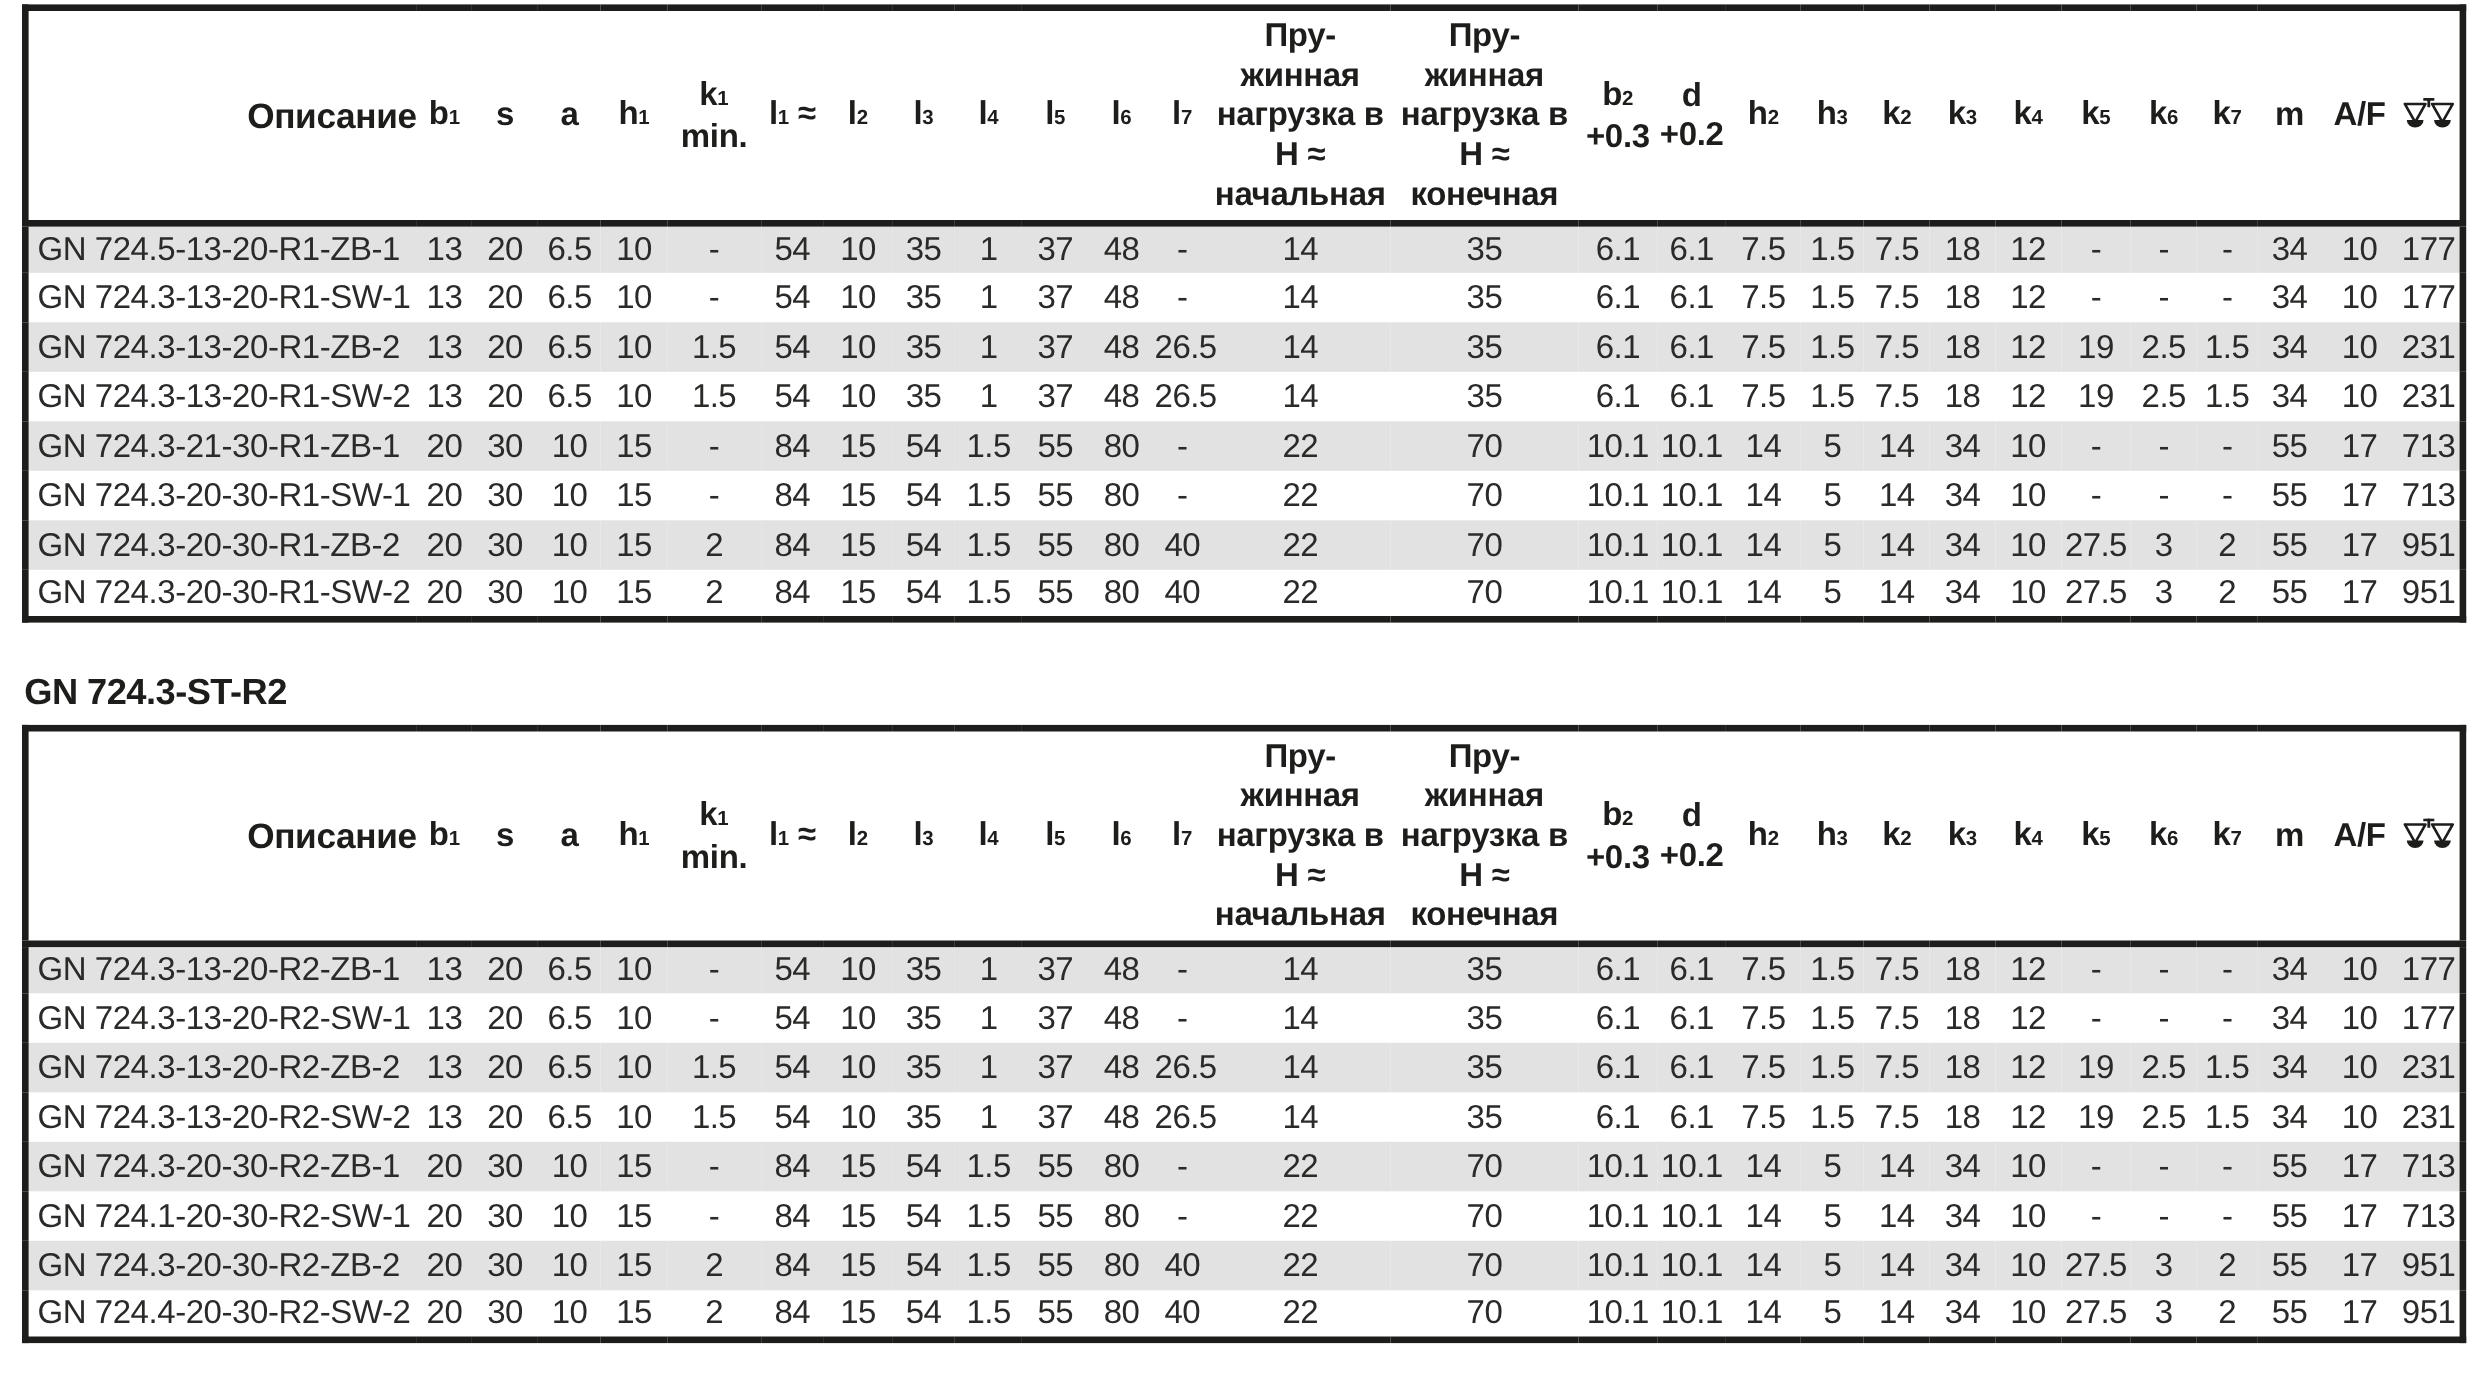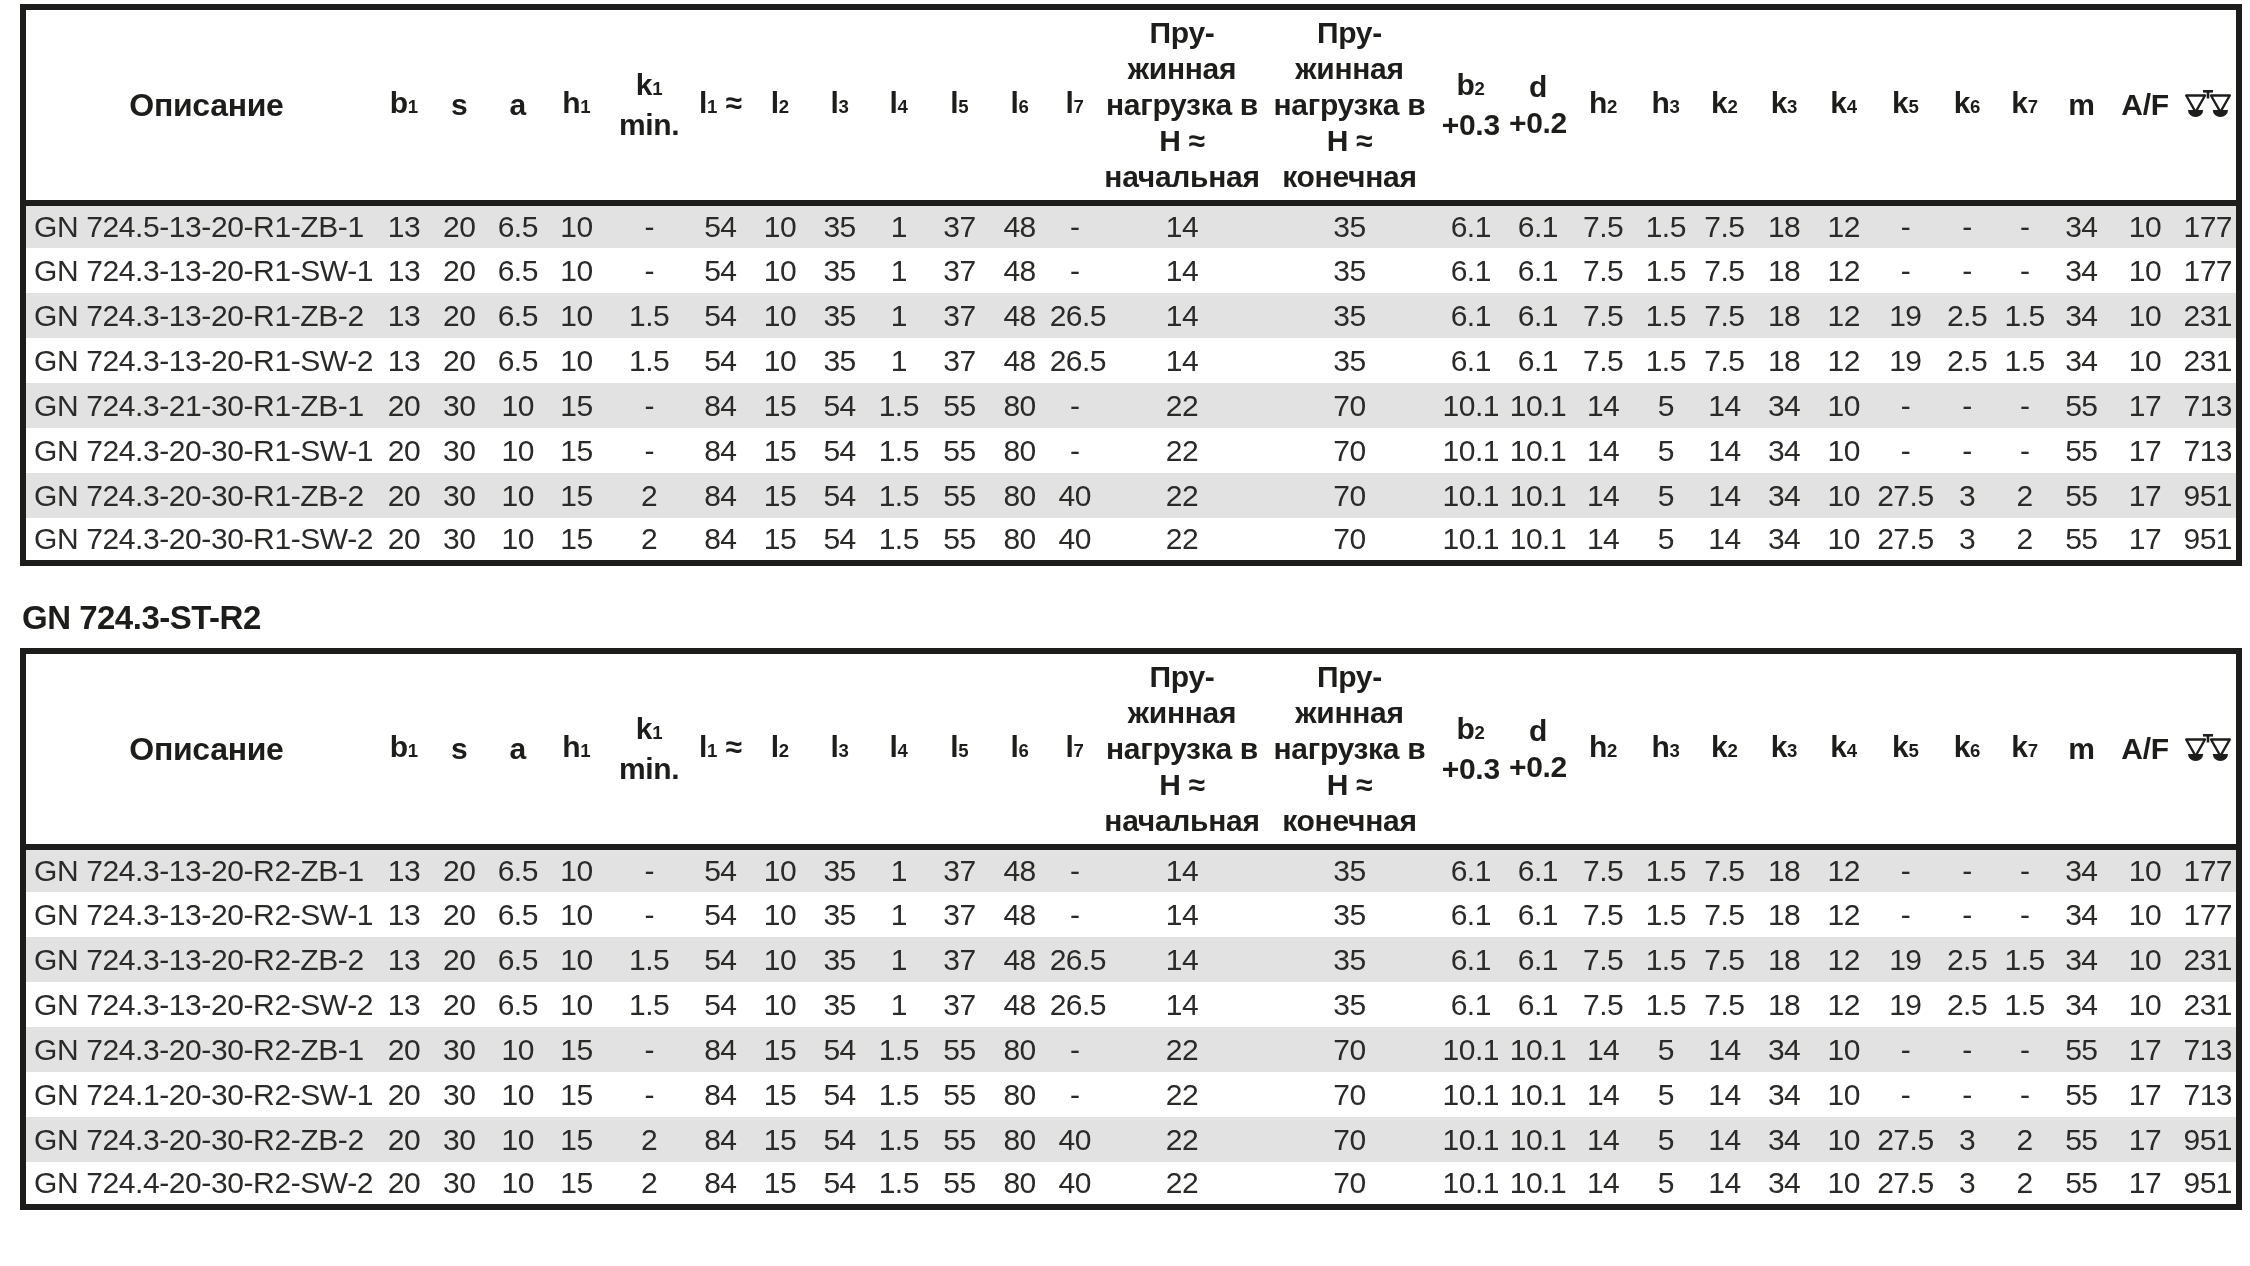--- a/index.html
+++ b/index.html
@@ -13,41 +13,41 @@
     width: 2250px;
     padding: 4px 4px 4px 20px;
   }
   .tbl-title {
     font-size: 33px;
     font-weight: bold;
     letter-spacing: -0.5px;
     margin: 6px 0 12px 2px;
     line-height: 1.1;
   }
-  .tbl-title.second { margin-top: 34px; }
+  .tbl-title.second { margin-top: 45px; }
 
   table.spec {
     border-collapse: collapse;
     table-layout: fixed;
     width: 2222px;
     border: 6px solid #1d1d1b;
   }
   thead tr { height: 196px; }
   th {
     vertical-align: middle;
     text-align: center;
     font-size: 30px;
     font-weight: bold;
     line-height: 36px;
     padding: 0;
     border-bottom: 6px solid #1d1d1b;
     letter-spacing: -0.3px;
   }
   th.desc-h {
-    text-align: center;
+    text-align: right;
     padding-left: 8px;
     font-size: 32px;
   }
   .hb   { white-space: pre-line; }
   .hsub { font-size: 62%; letter-spacing: 0; }
   .h2nd { display: block; white-space: pre-line; }
   .h2nd:empty { display: none; }
 
   tbody tr { height: 45px; }
   tbody tr.stripe { background: #e2e2e2; }

